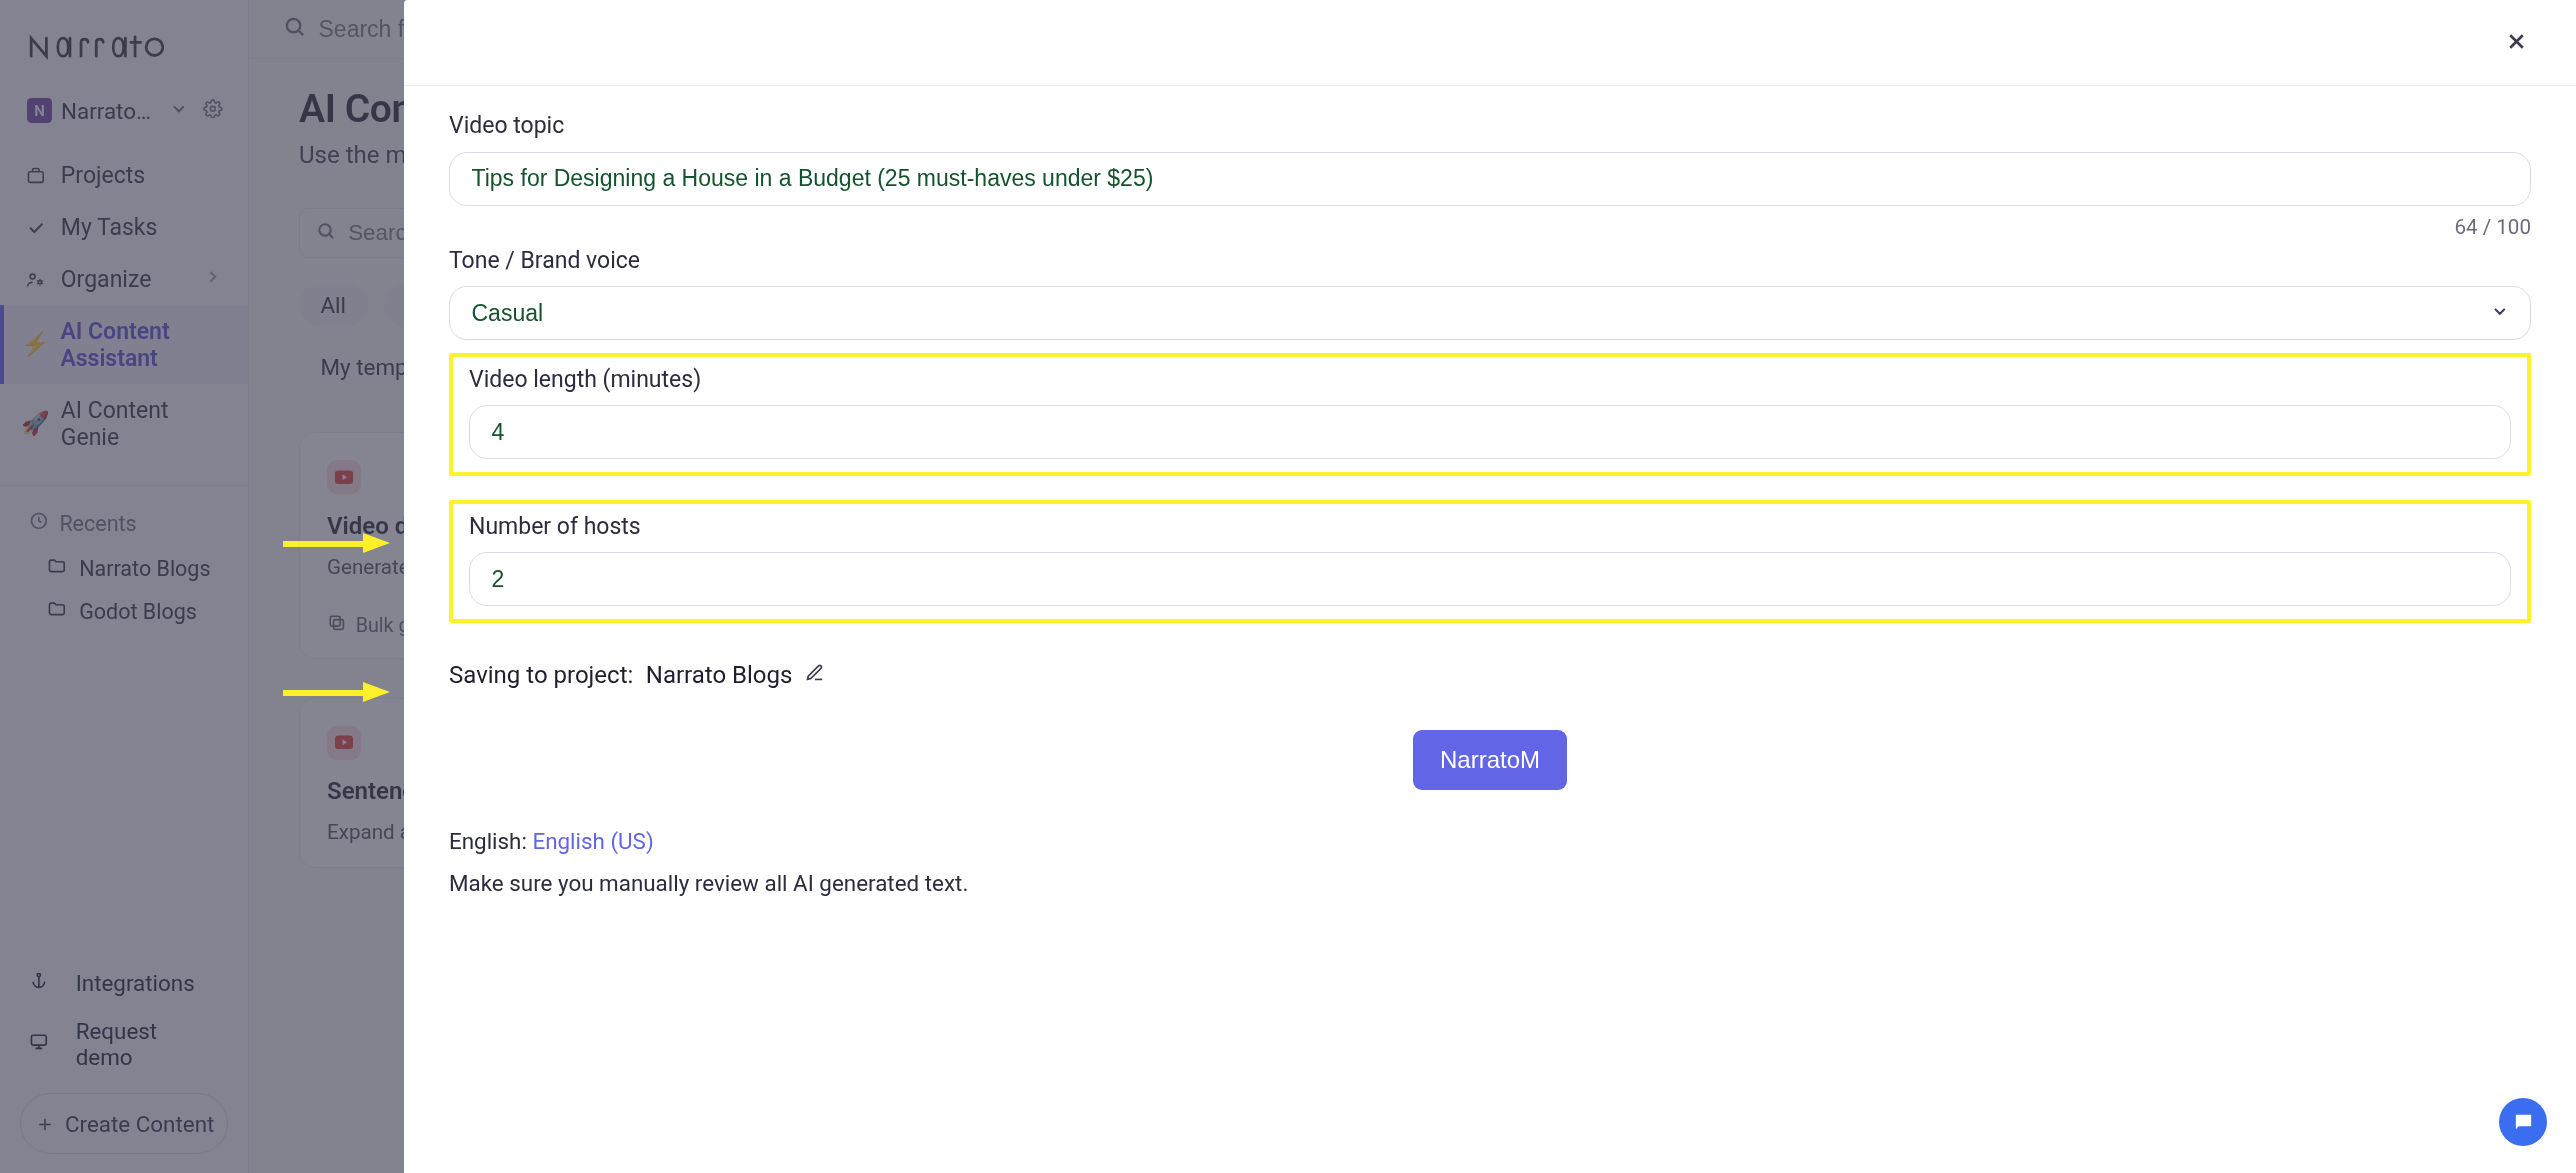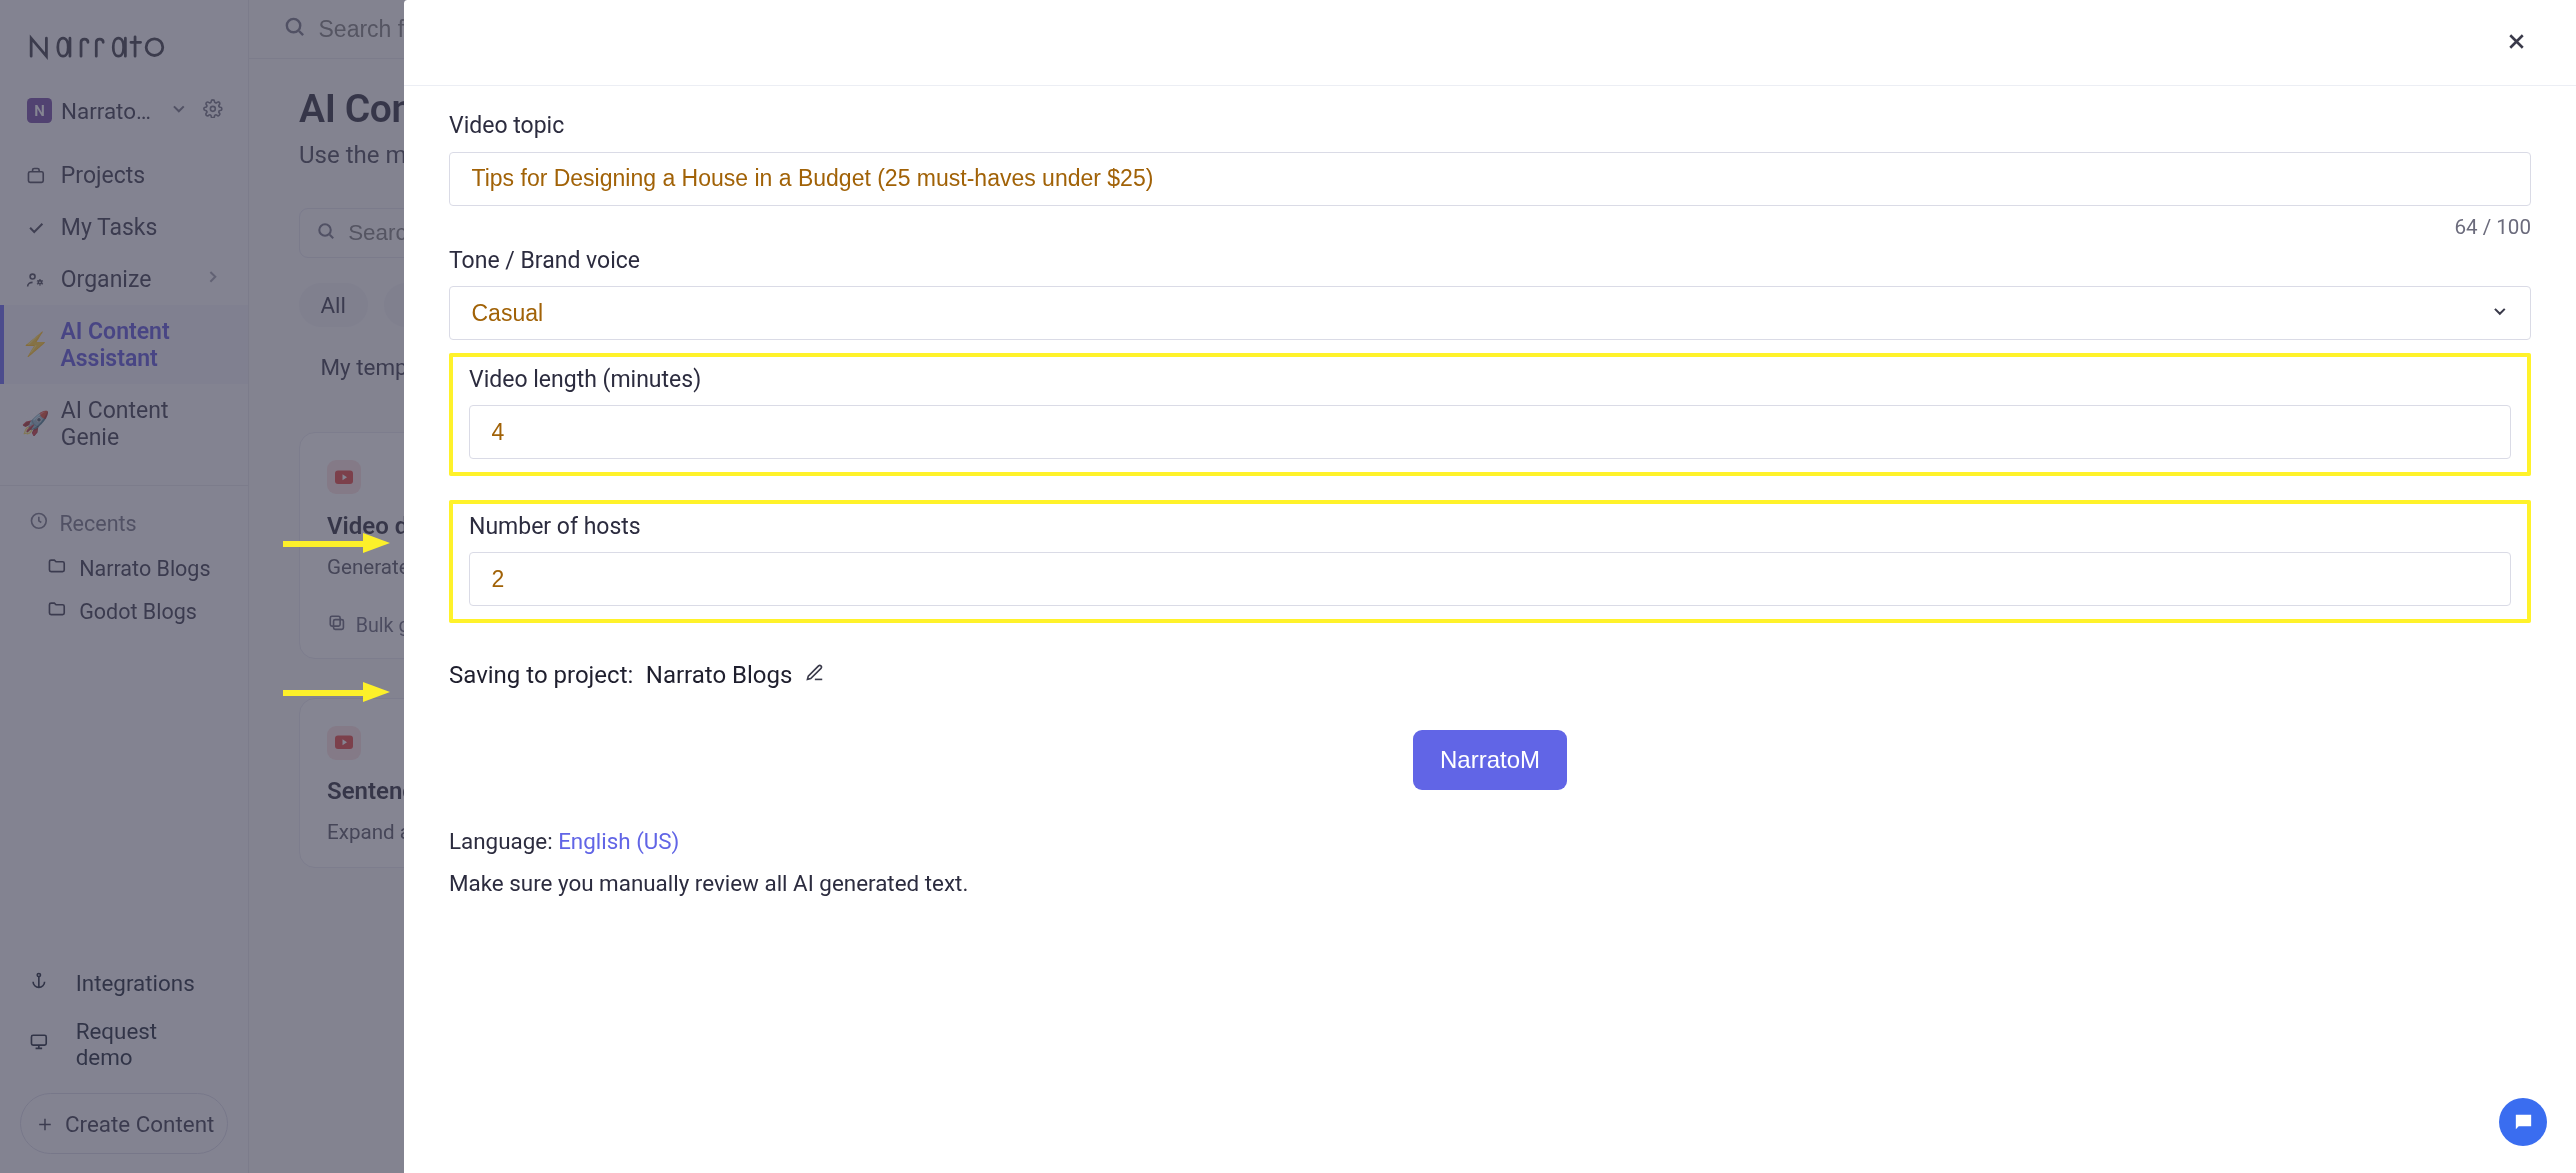--- a/index.html
+++ b/index.html
@@ -127,22 +127,22 @@
   }
   .modal-head { display: flex; align-items: flex-start; }
   .modal-title { font-size: 29px; font-weight: 600; color: #1e1e2a; }
   .modal-sub { font-size: 23px; color: #494957; margin-top: 9px; }
   .modal-close { margin-left: auto; color: #3a3a4a; cursor: pointer; padding: 1.8px; }
   .modal-sep { height: 0.9px; background: #eceef4; margin: 23px -45px 27px -45px; }
   .field { margin-top: 8px; }
   .field:first-of-type { margin-top: 0; }
   .field-label { font-size: 23px; color: #2c2c3f; margin-bottom: 12.5px; }
   .text-input, .select-input, .number-input {
-    width: 100%; border: 0.9px solid #dadbe6; border-radius: 4px;
-    padding: 12.5px 21.5px; font-size: 23px; color: #a16207; background: #fff;
+    width: 100%; border: 0.9px solid #dadbe6; border-radius: 18px;
+    padding: 12.5px 21.5px; font-size: 23px; color: #14532d; background: #fff;
   }
   .select-wrap { position: relative; }
   .select-caret {
     position: absolute; right: 21.5px; top: 50%; transform: translateY(-50%);
     color: #3a3a4a; pointer-events: none;
   }
   .counter { text-align: right; color: #6b6b7c; font-size: 20.6px; margin-top: 9px; }
 
   .hl-box {
     border: 4.5px solid #fff22a; border-radius: 1.8px;
@@ -451,21 +451,21 @@
       <svg class="svg20" viewBox="0 0 24 24" fill="none" stroke="currentColor" stroke-width="2">
           <path d="M12 20h9"></path>
           <path d="M16.5 3.5a2.1 2.1 0 0 1 3 3L7 19l-4 1 1-4 12.5-12.5z"></path>
         </svg>
     </span>
   </div>
 
   <button class="generate-btn">NarratoM</button>
 
   <div class="lang-row">
-    <span class="lang-label">Language:</span>
+    <span class="lang-label">English:</span>
     <span> </span>
     <span class="lang-val">English (US)</span>
   </div>
   <div class="disclaimer">Make sure you manually review all AI generated text.</div>
 </section>
 
 <div class="chat-fab">
   <svg width="23" height="23" viewBox="0 0 24 24" fill="currentColor">
       <path d="M4 4h16v12H7l-3 3V4z"></path>
     </svg>

